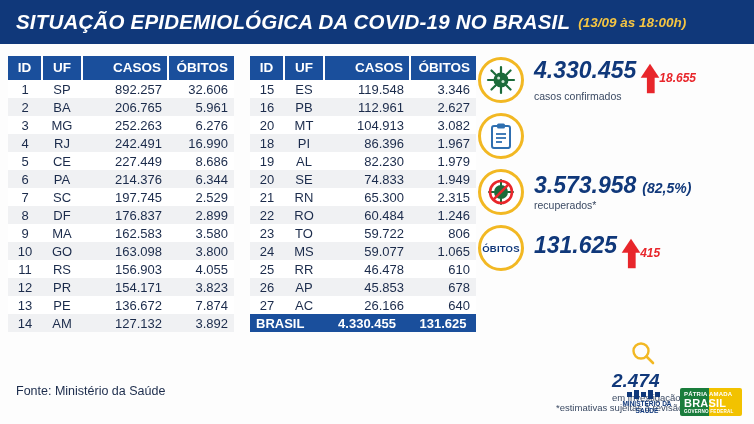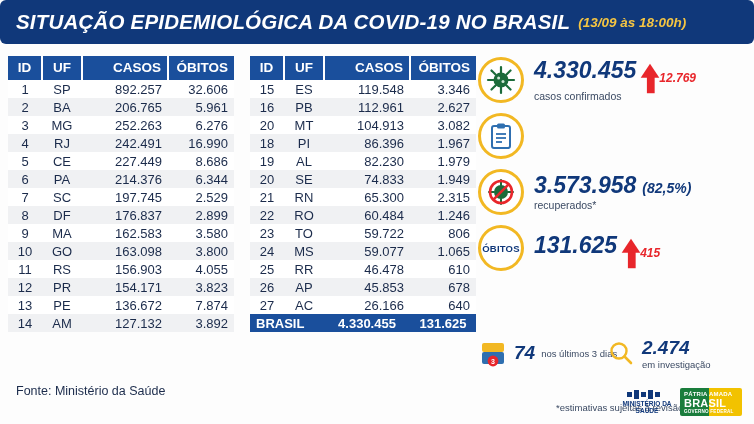--- a/index.html
+++ b/index.html
@@ -15,21 +15,21 @@
     position: relative;
     width: 754px; height: 424px;
     background: #fdfdfd;
   }
 
   
   .header {
     position: absolute; left: 0; top: 0;
     width: 754px; height: 44px;
     background: #10387a;
-    display: flex; align-items: center; border-radius: 6px;
+    display: flex; align-items: center;
   }
   .header-title {
     color: #ffffff;
     font-size: 20.5px;
     font-weight: bold;
     font-style: italic;
     letter-spacing: 0.2px;
     margin-left: 16px;
     white-space: nowrap;
   }
@@ -163,21 +163,21 @@
     position: relative;
   }
   .mini-num {
     color: #10387a; font-size: 19px; font-weight: bold; font-style: italic;
     margin-left: 6px;
   }
   .mini-sub { color: #3b4a63; font-size: 9.5px; margin-left: 6px; }
 
   .invest {
     position: absolute; left: 606px; top: 336px;
-    display: flex; align-items: center;
+    display: flex; align-items: center; flex-direction: column;
   }
 
   
   .footer-src {
     position: absolute; left: 16px; top: 384px;
     color: #1b2b4b; font-size: 12.5px;
   }
   .footnote {
     position: absolute; left: 556px; top: 402px;
     font-size: 9.5px; color: #3b4a63;
@@ -427,21 +427,21 @@
         </svg>
       </div>
       <div class="stat-text">
         <div class="stat-num">
           <span>4.330.455</span>
           <span class="delta">
             <span class="arrow-box big-arrow-box">
               <span class="arrow-up"></span>
                 <span class="arrow-stem"></span>
             </span>
-            <span class="delta-num">12.769</span>
+            <span class="delta-num">18.655</span>
           </span>
         </div>
         <div class="stat-sub">casos confirmados</div>
       </div>
     </div>
 
     <div class="stat">
       <div class="badge">
         <svg width="24" height="28" viewBox="0 0 24 28" aria-hidden="true">
           <rect x="3" y="4" width="18" height="22" rx="2" fill="#fff" stroke="#2f6fb0" stroke-width="2"></rect>
@@ -488,34 +488,20 @@
               <span class="arrow-up"></span>
                 <span class="arrow-stem"></span>
             </span>
             <span class="delta-num">415</span>
           </span>
         </div>
       </div>
     </div>
   </div>
 
-  <div class="bottom-row">
-    <div class="mini">
-      <div class="mini-badge">
-        <svg width="26" height="30" viewBox="0 0 26 30" aria-hidden="true">
-          <rect x="2" y="5" width="22" height="9" rx="2" fill="#f2b823"></rect>
-          <rect x="2" y="14" width="22" height="12" rx="2" fill="#2f6fb0"></rect>
-          <circle cx="13" cy="23" r="5.4" fill="#e8262b"></circle>
-          <text x="13" y="26" font-size="7" font-family="Liberation Sans, sans-serif" font-weight="bold" fill="#ffffff" text-anchor="middle">3</text>
-        </svg>
-      </div>
-      <span class="mini-num">74</span>
-      <span class="mini-sub">nos últimos 3 dias</span>
-    </div>
-  </div>
 
   <div class="invest">
     <div class="mini-badge">
       <svg width="26" height="26" viewBox="0 0 26 26" aria-hidden="true">
         <circle cx="11" cy="11" r="7.5" fill="none" stroke="#f2b823" stroke-width="2.4"></circle>
         <line x1="16.5" y1="16.5" x2="23" y2="23" stroke="#f2b823" stroke-width="2.6" stroke-linecap="round"></line>
       </svg>
     </div>
     <div>
       <div class="mini-num">2.474</div>

